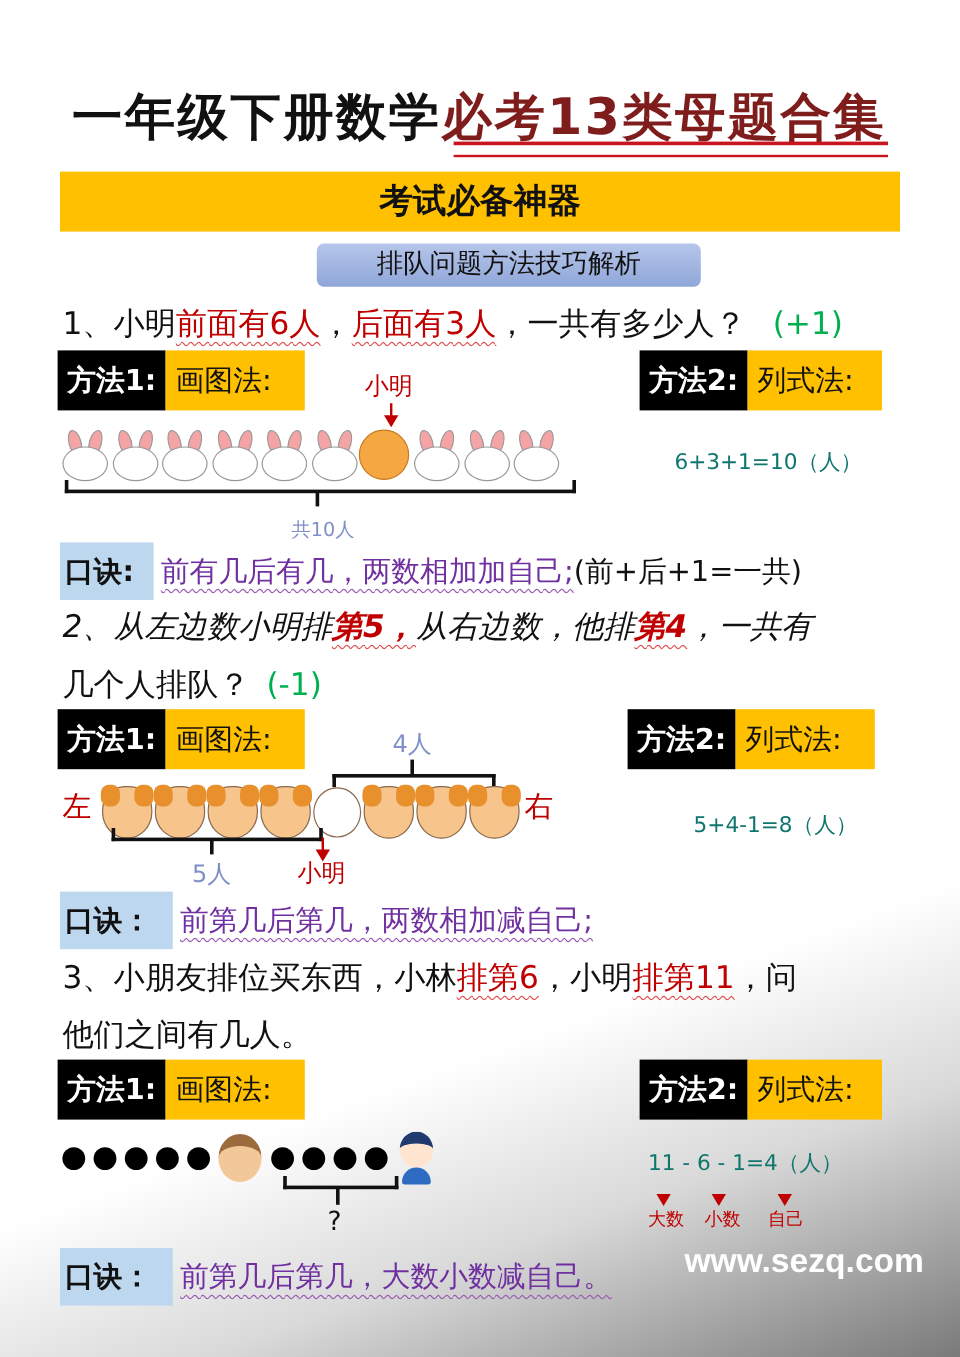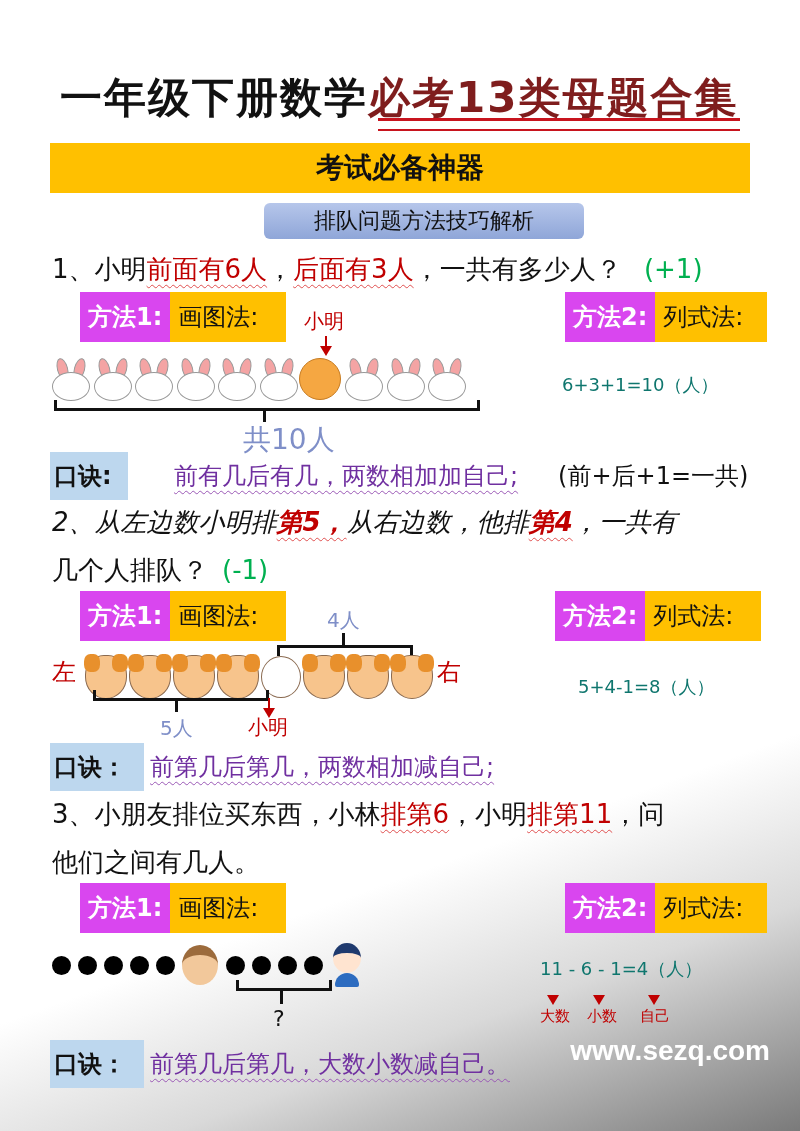--- a/index.html
+++ b/index.html
@@ -10,21 +10,21 @@
   .title { left:60px; top:70px; font-size:42px; font-weight:bold; letter-spacing:2px; white-space:nowrap; }
   .title .red { color:#7f1d1d; }
   .title-ul { left:378px; top:118px; width:362px; height:8px; border-top:3px solid #c8141e; border-bottom:2px solid #c8141e; }
   .banner { left:50px; top:143px; width:700px; height:50px; background:#ffc000; text-align:center; line-height:50px; font-size:28px; font-weight:bold; }
   .pill { left:240px; top:203px; width:320px; height:36px; border-radius:6px; background:linear-gradient(#b6c6ea,#8fa6d8); text-align:center; line-height:36px; font-size:22px;margin-left:24px; }
   .q { left:52px; font-size:26px; white-space:nowrap; }
   .hl { color:#c00000; text-decoration:underline wavy #e05050; text-underline-offset:6px; text-decoration-thickness:1px; }
   .hlb { color:#c00000; font-weight:bold; }
   .green { color:#00b050; }
   .mbox { height:50px; display:flex; font-size:24px; font-weight:bold; }
-  .mbox .g { background:#d946ef; color:#fff; padding:0 8px; line-height:50px;margin-left:32px; }
+  .mbox .g { background:#000000; color:#fff; padding:0 8px; line-height:50px; }
   .mbox .y { background:#ffc000; color:#111; padding:0 8px; line-height:50px; font-weight:normal; }
   .red-t { color:#c00000; }
   .blue-t { color:#7f8fc8; }
   .eq { font-size:18px; color:#0f766e; white-space:nowrap; }
   .rhyme { left:50px; height:48px; display:flex; align-items:center; font-size:24px; white-space:nowrap; }
   .rhyme .lbl { background:#bdd7ee; height:100%; line-height:48px; padding:0 4px; font-weight:bold; width:70px; }
   .rhyme .txt { color:#7030a0; text-decoration:underline wavy #9b59b6; text-underline-offset:6px; text-decoration-thickness:1px; margin-left:6px; }
   .rhyme .tail { color:#111; }
   .row { display:flex; align-items:center; }
   .bunny { width:40px; height:42px; position:relative; margin-right:1.5px; }
@@ -119,24 +119,24 @@
       <div class="face"></div>
     </div>
   <div class="bunny">
       <div class="ear l"></div>
       <div class="ear r"></div>
       <div class="face"></div>
     </div>
 </div>
 <div class="abs brace" style="left:54px; top:400px; width:420px;"></div>
 <div class="abs stem" style="left:263px; top:410px; height:12px;"></div>
-<div class="abs blue-t" style="left:243px; top:421px; font-size:28px;">共10人</div>
+<div class="abs blue-t" style="left:243px; top:432px; font-size:16px;">共10人</div>
 <div class="abs eq" style="left:562px; top:373px;">6+3+1=10（人）</div>
 
-<div class="abs rhyme" style="top:452px;gap:40px;">
+<div class="abs rhyme" style="top:452px;">
   <span class="lbl">口诀:</span>
     <span class="txt">前有几后有几，两数相加加自己;</span>
     <span class="tail">(前+后+1=一共)</span>
 </div>
 
 <div class="abs q" style="top:505px;font-style:italic;">
   <span>2、从左边数小明排</span><span class="hlb hl">第5，</span><span>从右边数，他排</span><span class="hlb hl">第4</span><span>，一共有</span>
 </div>
 <div class="abs q" style="top:553px;">
   <span>几个人排队？</span><span class="green" style="margin-left:14px;">(-1)</span>

